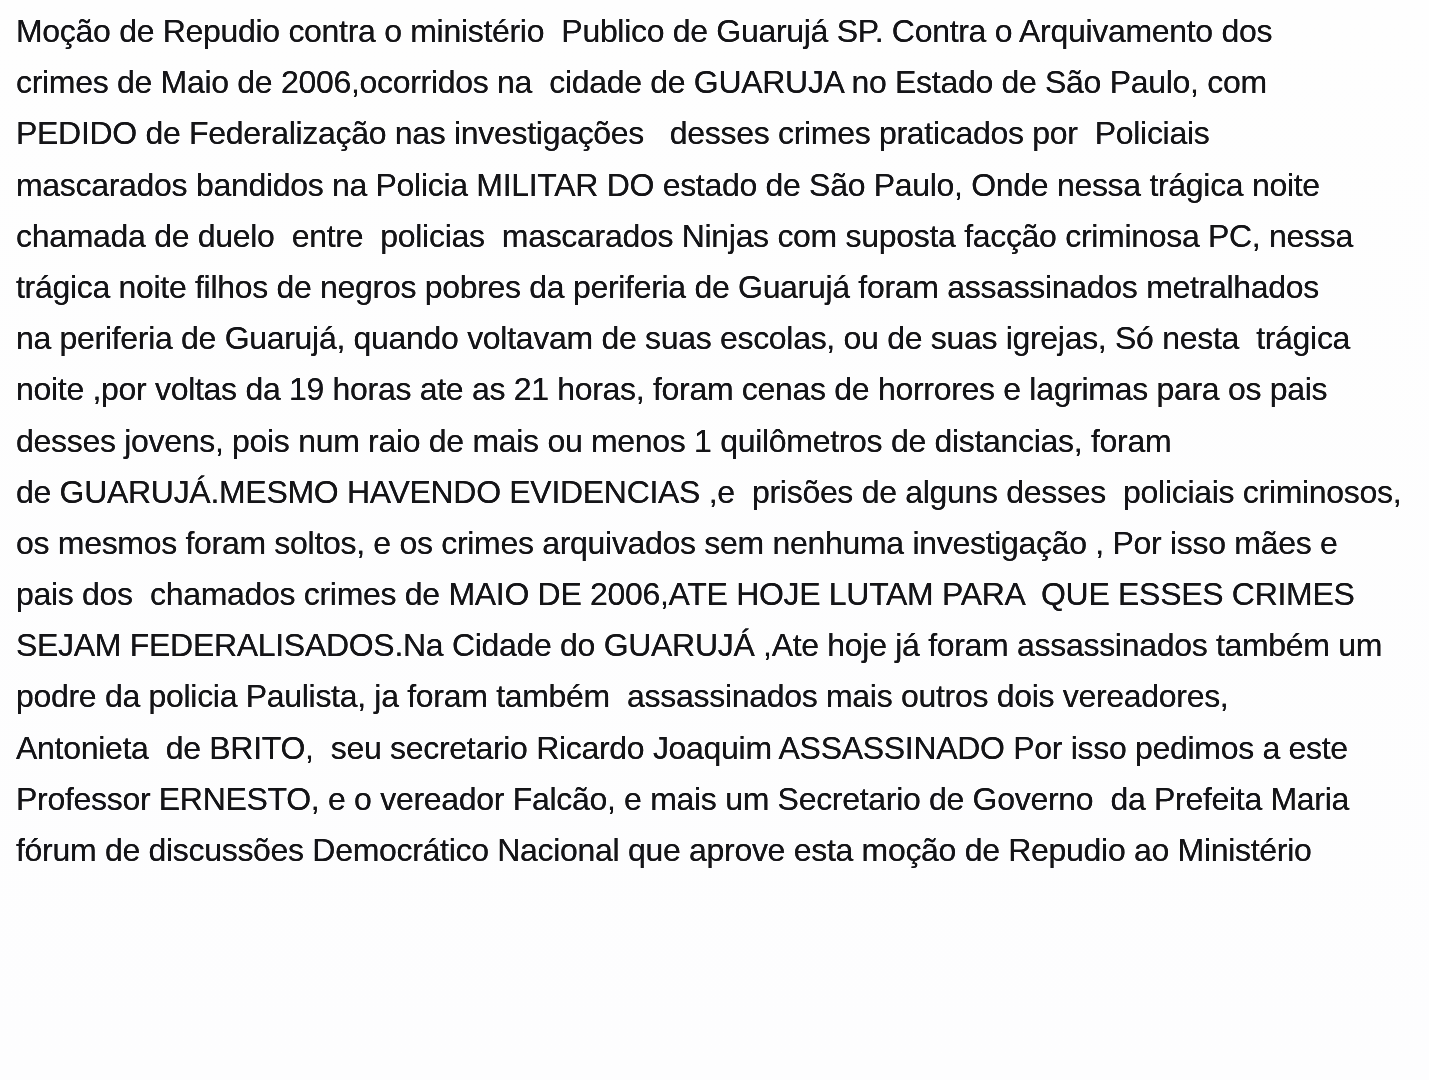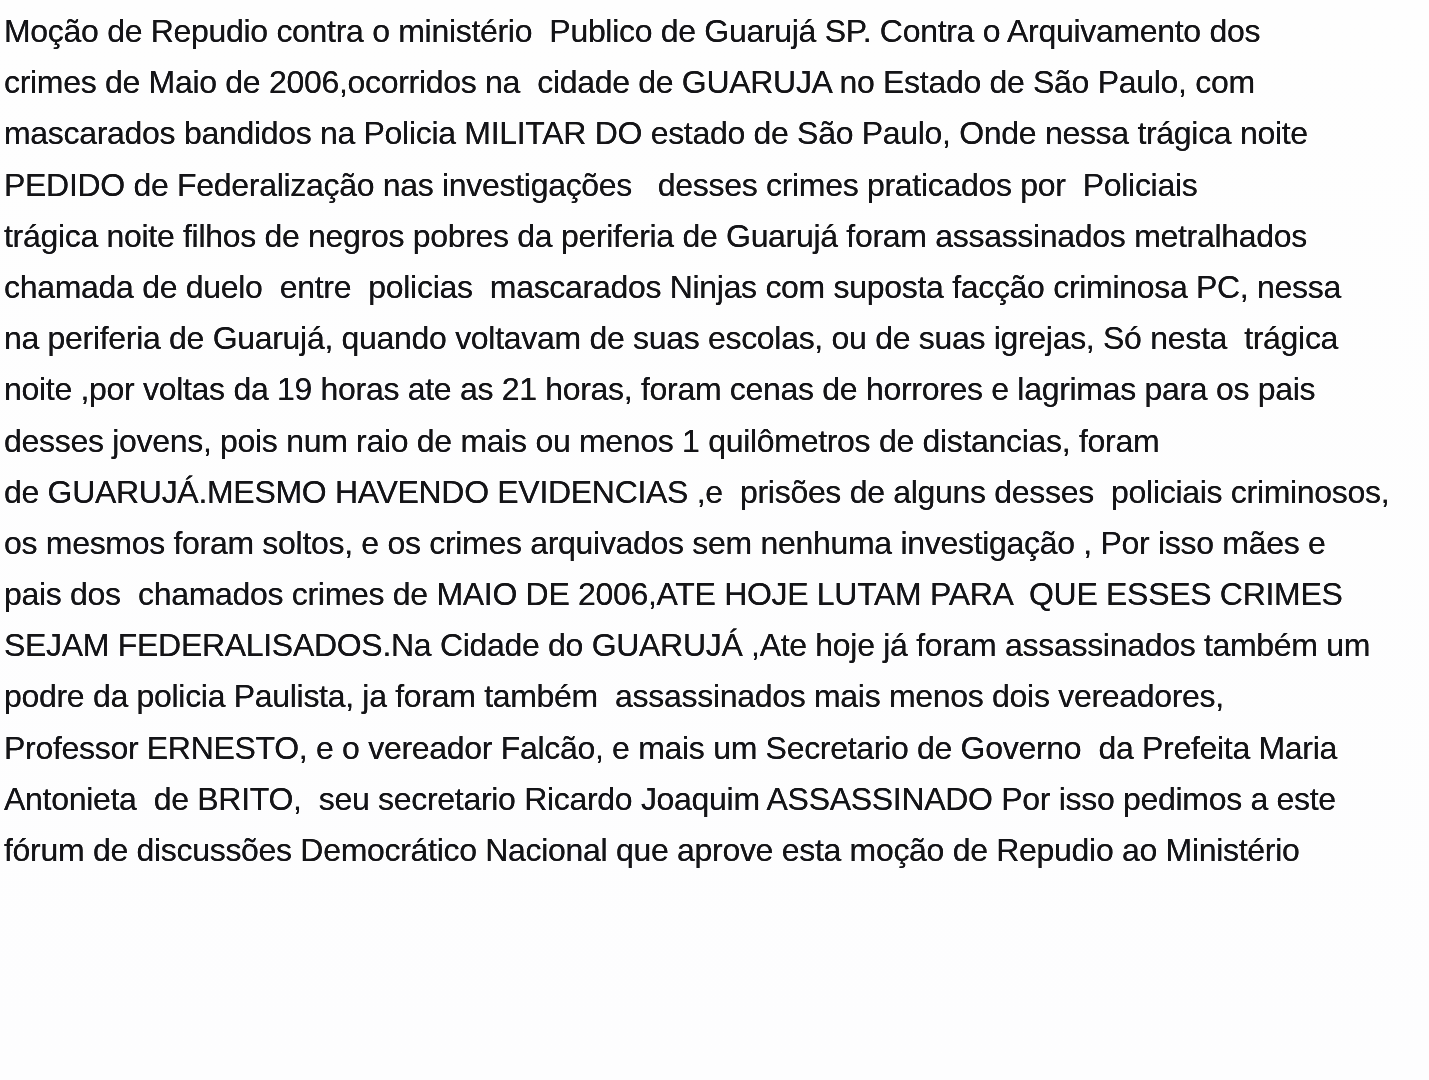--- a/index.html
+++ b/index.html
@@ -8,21 +8,21 @@
     width: 1429px;
     height: 1080px;
     overflow: hidden;
     background: #ffffff;
   }
   .page {
     width: 1429px;
     height: 1080px;
     box-sizing: border-box;
     background: linear-gradient(180deg, #fefefe 0%, #fdfdfe 100%);
-    padding: 6px 6px 0 4px;
+    padding: 6px 6px 0 16px;
   }
   .text-block {
     font-family: "Liberation Sans", "DejaVu Sans", sans-serif;
     font-size: 32px;
     font-weight: 400;
     color: #141417;
     letter-spacing: -0.3px;
   }
   .line {
     white-space: pre;       
@@ -33,29 +33,29 @@
     text-shadow: 0 0 0.4px #141417;
   }
 </style>
 </head>
 <body>
 
 <div class="page">
   <div class="text-block">
     <div class="line">Moção de Repudio contra o ministério  Publico de Guarujá SP. Contra o Arquivamento dos</div>
     <div class="line">crimes de Maio de 2006,ocorridos na  cidade de GUARUJA no Estado de São Paulo, com</div>
+    <div class="line">PEDIDO de Federalização nas investigações   desses crimes praticados por  Policiais</div>
     <div class="line">mascarados bandidos na Policia MILITAR DO estado de São Paulo, Onde nessa trágica noite</div>
-    <div class="line">PEDIDO de Federalização nas investigações   desses crimes praticados por  Policiais</div>
+    <div class="line">chamada de duelo  entre  policias  mascarados Ninjas com suposta facção criminosa PC, nessa</div>
     <div class="line">trágica noite filhos de negros pobres da periferia de Guarujá foram assassinados metralhados</div>
-    <div class="line">chamada de duelo  entre  policias  mascarados Ninjas com suposta facção criminosa PC, nessa</div>
     <div class="line">na periferia de Guarujá, quando voltavam de suas escolas, ou de suas igrejas, Só nesta  trágica</div>
     <div class="line">noite ,por voltas da 19 horas ate as 21 horas, foram cenas de horrores e lagrimas para os pais</div>
     <div class="line">desses jovens, pois num raio de mais ou menos 1 quilômetros de distancias, foram</div>
     <div class="line">de GUARUJÁ.MESMO HAVENDO EVIDENCIAS ,e  prisões de alguns desses  policiais criminosos,</div>
     <div class="line">os mesmos foram soltos, e os crimes arquivados sem nenhuma investigação , Por isso mães e</div>
     <div class="line">pais dos  chamados crimes de MAIO DE 2006,ATE HOJE LUTAM PARA  QUE ESSES CRIMES</div>
     <div class="line">SEJAM FEDERALISADOS.Na Cidade do GUARUJÁ ,Ate hoje já foram assassinados também um</div>
-    <div class="line">podre da policia Paulista, ja foram também  assassinados mais menos dois vereadores,</div>
+    <div class="line">podre da policia Paulista, ja foram também  assassinados mais outros dois vereadores,</div>
+    <div class="line">Antonieta  de BRITO,  seu secretario Ricardo Joaquim ASSASSINADO Por isso pedimos a este</div>
     <div class="line">Professor ERNESTO, e o vereador Falcão, e mais um Secretario de Governo  da Prefeita Maria</div>
-    <div class="line">Antonieta  de BRITO,  seu secretario Ricardo Joaquim ASSASSINADO Por isso pedimos a este</div>
     <div class="line">fórum de discussões Democrático Nacional que aprove esta moção de Repudio ao Ministério</div>
   </div>
 </div>
 
 </body></html>

